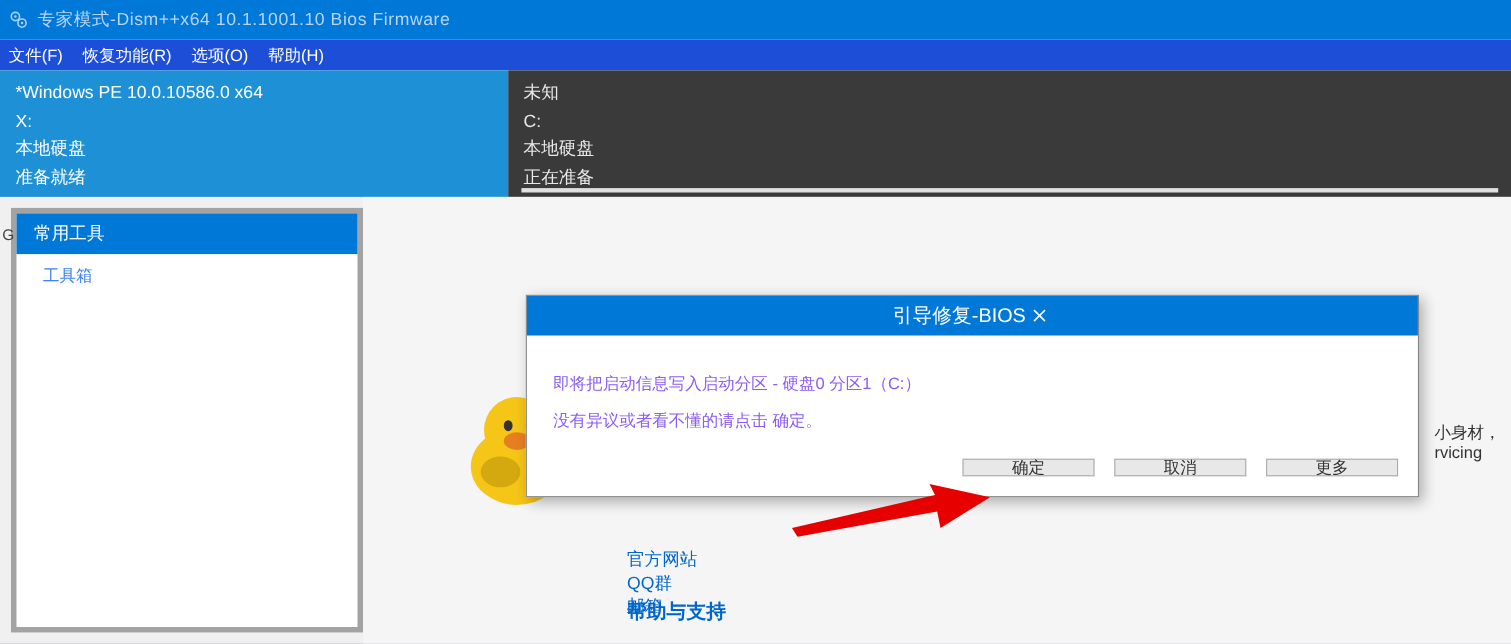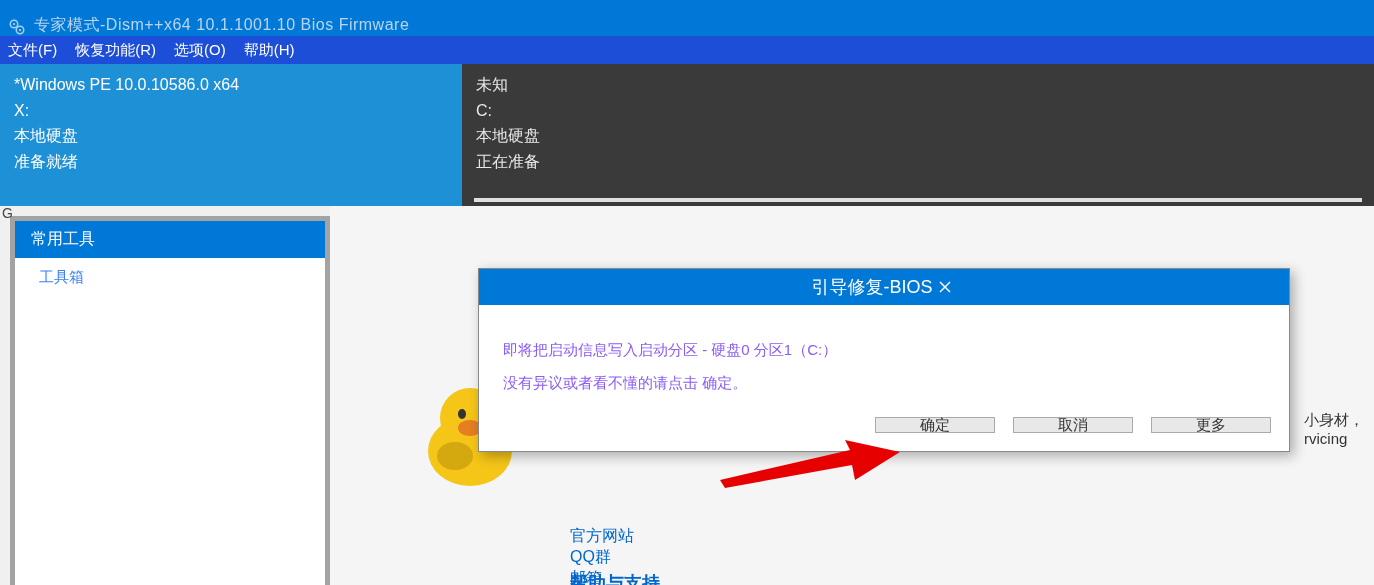--- a/index.html
+++ b/index.html
@@ -18,21 +18,21 @@
     .app-window {
       width: 100%;
       height: 100%;
       background: #ffffff;
       position: relative;
     }
     .title-bar {
       background: #0078d7;
       height: 36px;
       display: flex;
-      align-items: flex-end;
+      align-items: center;
       padding: 0 8px;
       color: #b8d4ef;
     }
     .title-icon {
       width: 18px;
       height: 18px;
       margin-right: 8px;
       display: inline-flex;
       align-items: center;
       justify-content: center;
@@ -49,21 +49,21 @@
       padding: 0 8px;
       color: #ffffff;
       font-size: 15px;
       gap: 18px;
     }
     .menu-item {
       cursor: pointer;
     }
     .drive-panel {
       display: flex;
-      height: 142px;
+      height: 115px;
     }
     .drive-left {
       width: 462px;
       background: #1e90d6;
       color: #ffffff;
       padding: 8px 14px;
       font-size: 16px;
       line-height: 1.6;
     }
     .drive-right {

